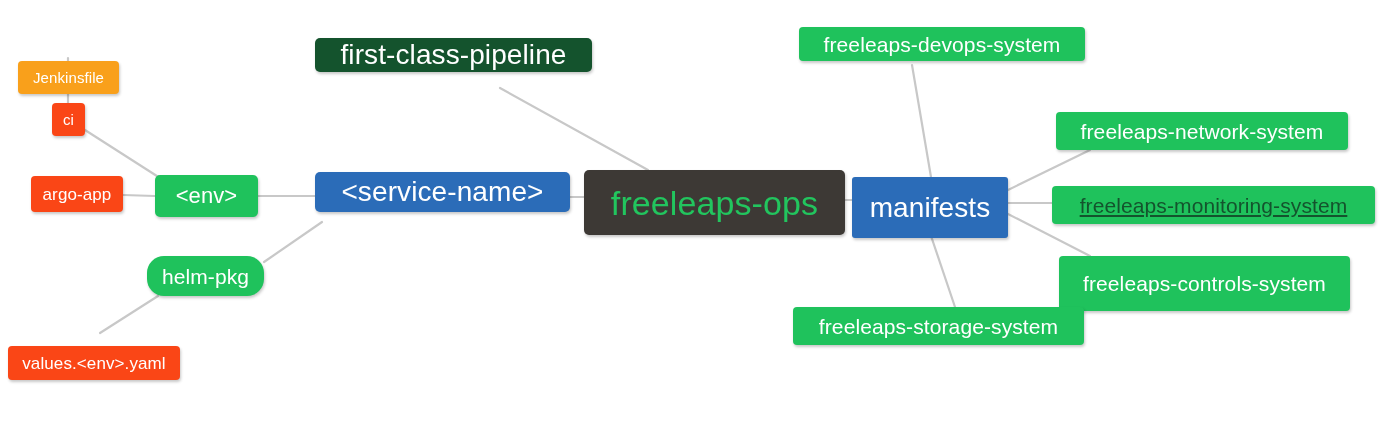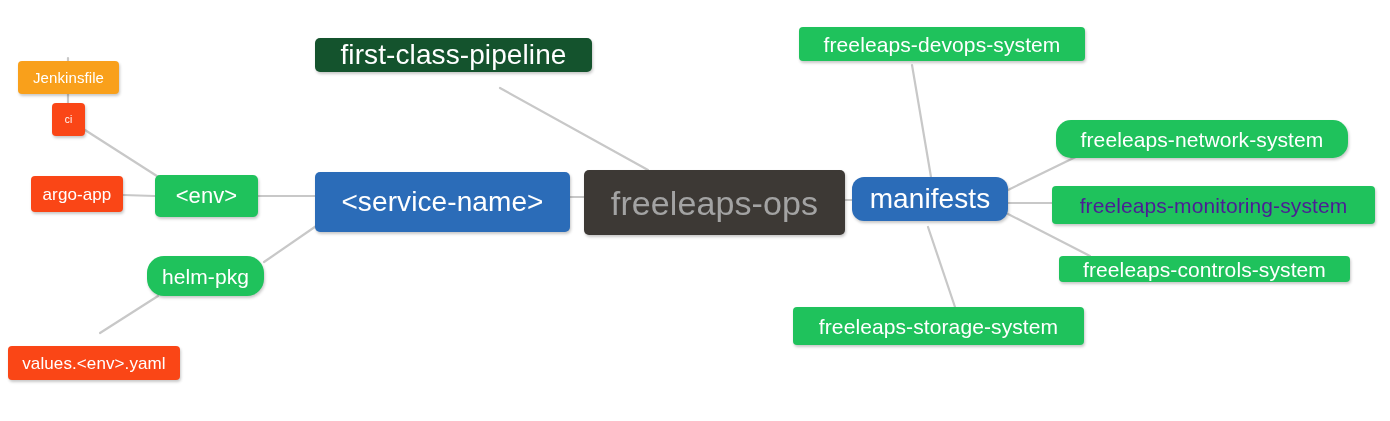--- a/index.html
+++ b/index.html
@@ -67,56 +67,56 @@
       <line x1="931" y1="177" x2="912" y2="65" class="edge" stroke="#c8c8c8"></line>
       <line x1="1008" y1="190" x2="1090" y2="150" class="edge" stroke="#c8c8c8"></line>
       <line x1="1008" y1="203" x2="1052" y2="203" class="edge" stroke="#c8c8c8"></line>
       <line x1="1008" y1="214" x2="1090" y2="256" class="edge" stroke="#c8c8c8"></line>
       <line x1="928" y1="227" x2="955" y2="307" class="edge" stroke="#c8c8c8"></line>
     </svg>
   <div id="node-layer">
       <div class="node" style="left: 18px; top: 25px; width: 101px; height: 33px; background: rgb(249, 160, 27); color: rgb(255, 255, 255); font-size: 15px; border-radius: 4px; margin-top: 36px;">
         <span class="node-label">Jenkinsfile</span>
       </div>
-      <div class="node" style="left: 52px; top: 103px; width: 33px; height: 33px; background: rgb(250, 70, 22); color: rgb(255, 255, 255); font-size: 10px; border-radius: 4px;">
+      <div class="node" style="left: 52px; top: 103px; width: 33px; height: 33px; background: rgb(250, 70, 22); color: rgb(255, 255, 255); font-size: 15px; border-radius: 4px;">
         <span class="node-label">ci</span>
       </div>
       <div class="node" style="left: 31px; top: 176px; width: 92px; height: 36px; background: rgb(250, 70, 22); color: rgb(255, 255, 255); font-size: 17px; border-radius: 4px; align-items: center;">
         <span class="node-label">argo-app</span>
       </div>
       <div class="node" style="left: 155px; top: 175px; width: 103px; height: 42px; background: rgb(31, 194, 92); color: rgb(255, 255, 255); font-size: 22px; border-radius: 5px;">
         <span class="node-label">&lt;env&gt;</span>
       </div>
       <div class="node" style="left: 147px; top: 256px; width: 117px; height: 40px; background: rgb(31, 194, 92); color: rgb(255, 255, 255); font-size: 21px; border-radius: 17px;">
         <span class="node-label">helm-pkg</span>
       </div>
       <div class="node" style="left: 8px; top: 346px; width: 172px; height: 34px; background: rgb(250, 70, 22); color: rgb(255, 255, 255); font-size: 17px; border-radius: 4px;">
         <span class="node-label">values.&lt;env&gt;.yaml</span>
       </div>
       <div class="node" style="left: 315px; top: 38px; width: 277px; height: 34px; background: #14532d; color: rgb(255, 255, 255); font-size: 28px; border-radius: 5px;">
         <span class="node-label">first-class-pipeline</span>
       </div>
-      <div class="node" style="left: 315px; top: 172px; width: 255px; height: 60px; background: rgb(43, 108, 184); color: rgb(255, 255, 255); font-size: 28px; border-radius: 5px;">
+      <div class="node" style="left: 315px; top: 172px; width: 255px; height: 40px; background: rgb(43, 108, 184); color: rgb(255, 255, 255); font-size: 28px; border-radius: 5px;">
         <span class="node-label">&lt;service-name&gt;</span>
       </div>
-      <div class="node" style="left: 584px; top: 170px; width: 261px; height: 65px; background: rgb(61, 57, 53); color: #a3a3a3; font-size: 34px; border-radius: 5px;">
+      <div class="node" style="left: 584px; top: 170px; width: 261px; height: 65px; background: rgb(61, 57, 53); color: #22c55e; font-size: 34px; border-radius: 5px;">
         <span class="node-label">freeleaps-ops</span>
       </div>
-      <div class="node" style="left: 852px; top: 177px; width: 156px; height: 44px; background: rgb(43, 108, 184); color: rgb(255, 255, 255); font-size: 28px; border-radius: 12px;">
+      <div class="node" style="left: 852px; top: 177px; width: 156px; height: 61px; background: rgb(43, 108, 184); color: rgb(255, 255, 255); font-size: 28px; border-radius: 3px;">
         <span class="node-label">manifests</span>
       </div>
       <div class="node" style="left: 799px; top: 27px; width: 286px; height: 34px; background: rgb(31, 194, 92); color: rgb(255, 255, 255); font-size: 21px; border-radius: 4px;">
         <span class="node-label">freeleaps-devops-system</span>
       </div>
-      <div class="node" style="left: 1056px; top: 120px; width: 292px; height: 38px; background: rgb(31, 194, 92); color: rgb(255, 255, 255); font-size: 21px; border-radius: 15px;">
+      <div class="node" style="left: 1056px; top: 112px; width: 292px; height: 38px; background: rgb(31, 194, 92); color: rgb(255, 255, 255); font-size: 21px; border-radius: 4px;">
         <span class="node-label">freeleaps-network-system</span>
       </div>
-      <div class="node" style="left: 1052px; top: 186px; width: 323px; height: 38px; background: rgb(31, 194, 92); color: #4c1d95; font-size: 21px; border-radius: 4px;">
+      <div class="node" style="left: 1052px; top: 186px; width: 323px; height: 38px; background: rgb(31, 194, 92); color: #14532d; font-size: 21px; border-radius: 4px; text-decoration: underline;">
         <span class="node-label">freeleaps-monitoring-system</span>
       </div>
-      <div class="node" style="left: 1059px; top: 256px; width: 291px; height: 26px; background: rgb(31, 194, 92); color: rgb(255, 255, 255); font-size: 21px; border-radius: 4px;">
+      <div class="node" style="left: 1059px; top: 256px; width: 291px; height: 55px; background: rgb(31, 194, 92); color: rgb(255, 255, 255); font-size: 21px; border-radius: 4px;">
         <span class="node-label">freeleaps-controls-system</span>
       </div>
       <div class="node" style="left: 793px; top: 307px; width: 291px; height: 38px; background: rgb(31, 194, 92); color: rgb(255, 255, 255); font-size: 21px; border-radius: 4px;">
         <span class="node-label">freeleaps-storage-system</span>
       </div>
     </div>
 </div>
 
 </body></html>

